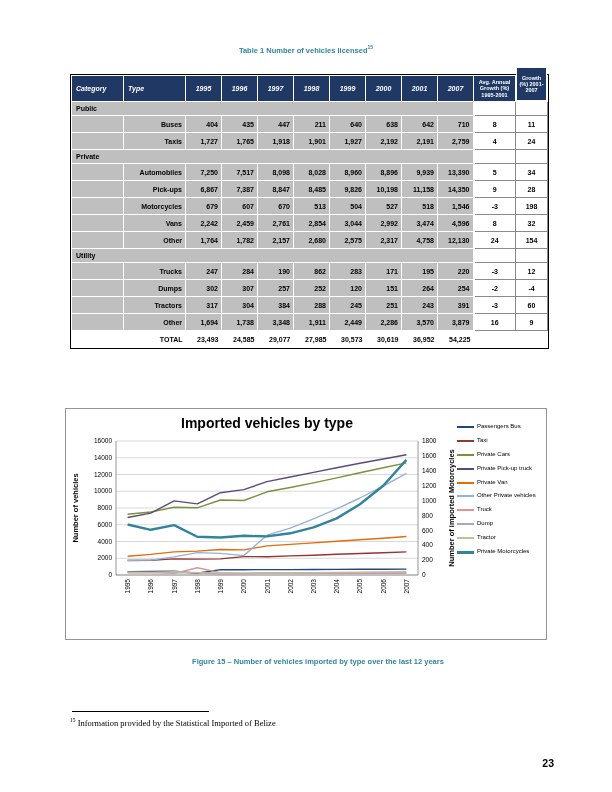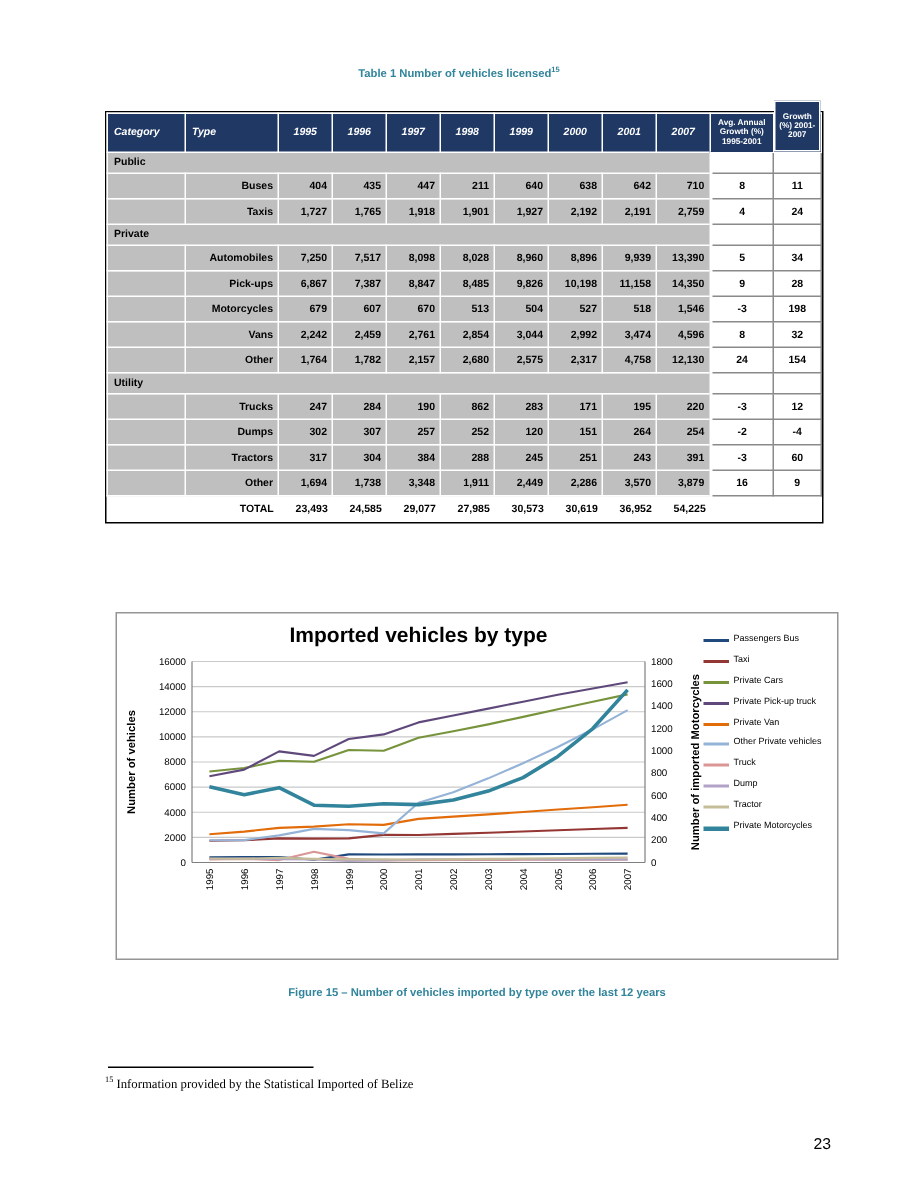--- a/index.html
+++ b/index.html
@@ -40,38 +40,38 @@
   .cat-cell  { background:var(--row-bg,#BFBFBF); border:1px solid #fff; }
   .type-cell { background:var(--row-bg,#BFBFBF); border:1px solid #fff; text-align:right; }
   .num-cell  { background:var(--row-bg,#BFBFBF); border:1px solid #fff; text-align:right; }
   .g-cell    { background:#fff; border:1px solid #8a8a8a; border-left:2px solid #fff; text-align:center; }
   .g-cell + .g-cell { border-left:1px solid #8a8a8a; }
   .total-row td { background:#fff; border:none; border-top:1px solid #000; text-align:right; }
   .total-row .g-none { border:none; background:#fff; }
   
   .chart-box {
     position:absolute; left:65px; top:408px; width:482px; height:232px;
-    border:1px solid #959595; background:#fff;margin-left:12px;
+    border:1px solid #959595; background:#fff;
   }
   .chart-box svg { font-family:"Liberation Sans", sans-serif; }
   .legend {
     position:absolute; top:14px; right:3px; width:86px;
     display:flex; flex-direction:column; gap:7px;
   }
   .lg-item { display:flex; align-items:flex-start; }
   .lg-line { display:inline-block; width:17px; min-width:17px; margin-top:3px; margin-right:3px; }
   .lg-label { font-size:6px; line-height:1.15; color:#000; }
   
   .foot-rule { position:absolute; left:72px; top:711px; width:137px; border-top:1px solid #000; }
   .footnote {
     position:absolute; left:70px; top:717px; width:430px;
     font-family:"Liberation Serif", serif; font-size:8.5px; color:#000;
   }
   .footnote sup { font-size:5.5px; }
-  .page-num { position:absolute; right:58px; top:757px; font-size:10.5px; color:#000; }
+  .page-num { position:absolute; right:58px; top:757px; font-size:10.5px; color:#000;font-weight:bold; }
 </style>
 </head>
 <body>
 
 <div class="page">
 
   <div class="doc-title"><span>Table 1 Number of vehicles licensed</span><sup>15</sup></div>
 
   <div class="table-wrap">
     <table class="veh-table">

